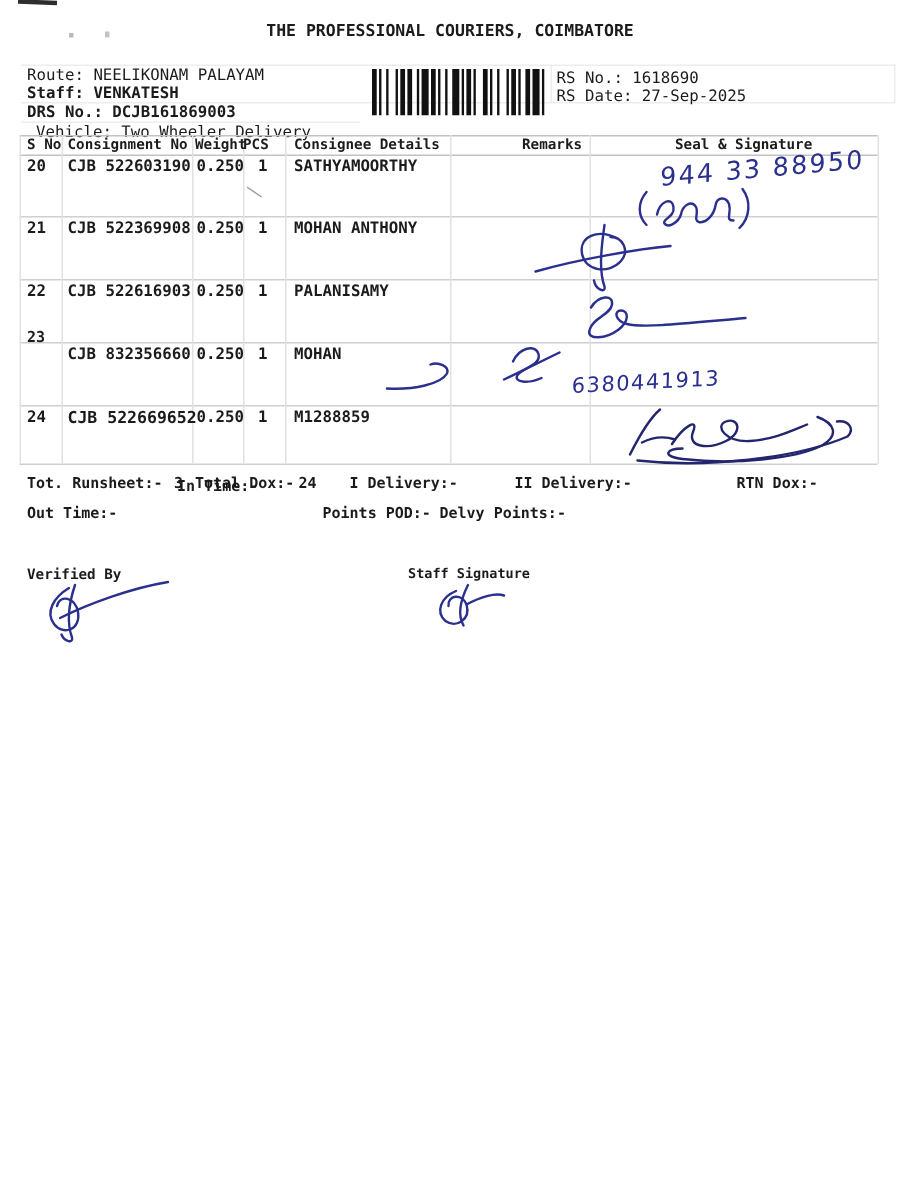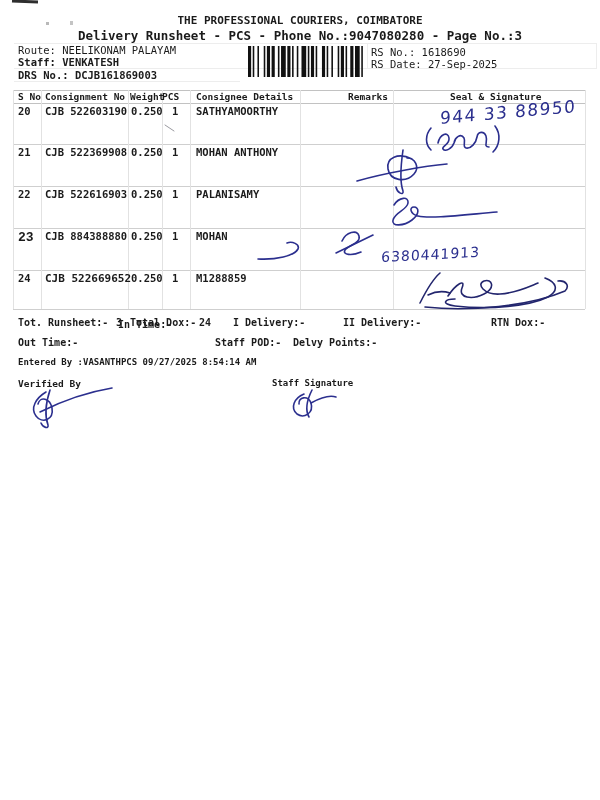--- a/index.html
+++ b/index.html
@@ -18,31 +18,31 @@
 </head>
 <body>
 
 <div class="page">
 
   <div class="smudge" style="left:12px;top:0;width:26px;height:3px;transform:rotate(2deg);"></div>
   <div class="smudge" style="left:46px;top:22px;width:3px;height:3px;background:#b9b9b9;"></div>
   <div class="smudge" style="left:70px;top:21px;width:3px;height:4px;background:#c4c4c4;"></div>
 
   <div class="t ctr" style="top:15px;font-size:11px;">THE PROFESSIONAL COURIERS, COIMBATORE</div>
-  <div class="t ctr" style="top:29px;font-size:12.5px;">Delivery Runsheet - PCS - Phone No.:9047080280 - Page No.:3</div>
 
   <div class="hl faint" style="left:14px;top:43px;width:583px;"></div>
   <div class="hl faint" style="left:14px;top:68px;width:583px;"></div>
   <div class="vl faint" style="left:367px;top:43px;height:25px;"></div>
   <div class="vl faint" style="left:596px;top:43px;height:25px;"></div>
   <div class="hl faint" style="left:14px;top:81px;width:226px;"></div>
 
   <div class="t rg" style="left:18px;top:45px;font-size:10.5px;">Route: NEELIKONAM PALAYAM</div>
   <div class="t" style="left:18px;top:57px;font-size:10.5px;">Staff: VENKATESH</div>
   <div class="t" style="left:18px;top:70px;font-size:10.5px;">DRS No.: DCJB161869003</div>
+  <div class="t rg" style="left:24px;top:83px;font-size:10.5px;">Vehicle: Two Wheeler Delivery</div>
   <div class="t rg" style="left:371px;top:47px;font-size:10.5px;">RS No.: 1618690</div>
   <div class="t rg" style="left:371px;top:59px;font-size:10.5px;">RS Date: 27-Sep-2025</div>
 
   <svg id="barcode" style="position:absolute;left:248px;top:46px;" width="118" height="31">
       <rect x="0.00" y="0" width="3.15" height="31" fill="#111"></rect>
       <rect x="4.72" y="0" width="1.57" height="31" fill="#111"></rect>
       <rect x="9.44" y="0" width="1.57" height="31" fill="#111"></rect>
       <rect x="15.73" y="0" width="1.57" height="31" fill="#111"></rect>
       <rect x="18.88" y="0" width="3.15" height="31" fill="#111"></rect>
       <rect x="23.60" y="0" width="3.15" height="31" fill="#111"></rect>
@@ -108,22 +108,22 @@
 
   <div>
     <span class="t" style="left:18px;top:189px;font-size:10.5px;">22</span>
     <span class="t" style="left:45px;top:189px;font-size:10.5px;">CJB 522616903</span>
     <span class="t" style="left:131px;top:189px;font-size:10.5px;">0.250</span>
     <span class="t" style="left:172px;top:189px;font-size:10.5px;">1</span>
     <span class="t" style="left:196px;top:189px;font-size:10.5px;">PALANISAMY</span>
   </div>
 
   <div>
-    <span class="t" style="left:18px;top:231px;font-size:13px;font-family:Liberation Mono, monospace;">23</span>
-    <span class="t" style="left:45px;top:231px;font-size:10.5px;">CJB 884388880</span>
+    <span class="t" style="left:18px;top:220px;font-size:10px;">23</span>
+    <span class="t" style="left:45px;top:231px;font-size:10.5px;">CJB 832356660</span>
     <span class="t" style="left:131px;top:231px;font-size:10.5px;">0.250</span>
     <span class="t" style="left:172px;top:231px;font-size:10.5px;">1</span>
     <span class="t" style="left:196px;top:231px;font-size:10.5px;">MOHAN</span>
   </div>
 
   <div>
     <span class="t" style="left:18px;top:273px;font-size:10.5px;">24</span>
     <span class="t" style="left:45px;top:273px;font-size:11px;">CJB 522669652</span>
     <span class="t" style="left:131px;top:273px;font-size:10.5px;">0.250</span>
     <span class="t" style="left:172px;top:273px;font-size:10.5px;">1</span>
@@ -133,24 +133,23 @@
   <div class="t" style="left:18px;top:317px;font-size:10px;">Tot. Runsheet:-</div>
   <div class="t" style="left:116px;top:317px;font-size:10px;">3</div>
   <div class="t" style="left:130px;top:317px;font-size:10px;">Total Dox:-</div>
   <div class="t" style="left:199px;top:317px;font-size:10px;">24</div>
   <div class="t" style="left:233px;top:317px;font-size:10px;">I Delivery:-</div>
   <div class="t" style="left:343px;top:317px;font-size:10px;">II Delivery:-</div>
   <div class="t" style="left:455px;top:317px;font-size:10px;padding-left:36px;">RTN Dox:-</div>
 
   <div class="t" style="left:18px;top:337px;font-size:10px;">Out Time:-</div>
   <div class="t" style="left:118px;top:319px;font-size:10px;">In Time:-</div>
-  <div class="t" style="left:215px;top:337px;font-size:10px;">Staff POD:-</div>
+  <div class="t" style="left:215px;top:337px;font-size:10px;">Points POD:-</div>
   <div class="t" style="left:293px;top:337px;font-size:10px;">Delvy Points:-</div>
 
-  <div class="t" style="left:18px;top:358px;font-size:9px;">Entered By :VASANTHPCS 09/27/2025 8:54:14 AM</div>
 
   <div class="t" style="left:18px;top:379px;font-size:9.5px;">Verified By</div>
   <div class="t" style="left:272px;top:379px;font-size:9px;">Staff Signature</div>
 
   <svg class="ink-overlay" width="600" height="800" viewBox="0 0 600 800">
     <g fill="none" stroke="#2b2f8e" stroke-width="1.6" stroke-linecap="round" stroke-linejoin="round">
 
       <g>
         <text transform="translate(440,124) rotate(-5) skewX(-6)" style="font-family:'DejaVu Sans',sans-serif;font-size:17px;letter-spacing:1.5px;" fill="#2b2f8e" stroke="none">944 33 88950</text>
       </g>

